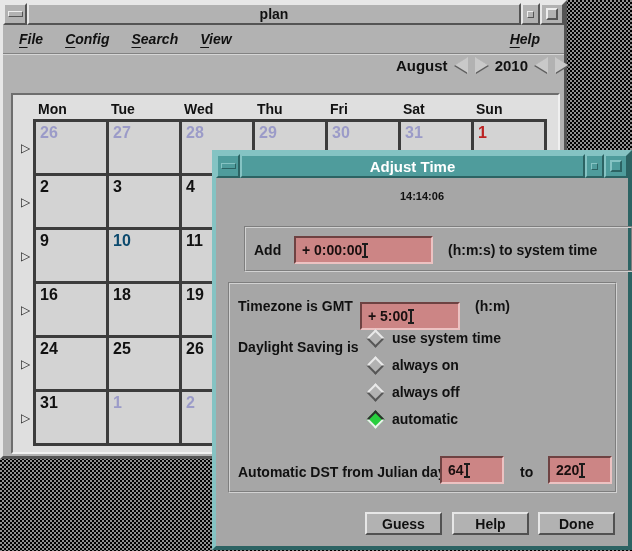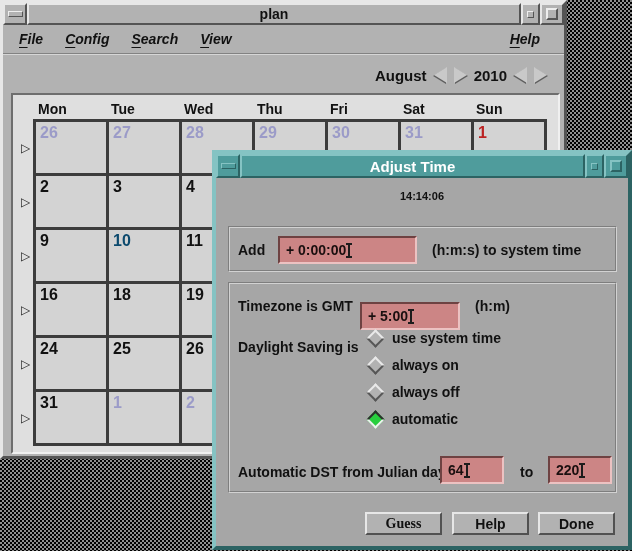--- a/index.html
+++ b/index.html
@@ -30,23 +30,23 @@
   .menubar{
     position:absolute;left:0;top:22px;width:561px;height:30px;
     display:flex;align-items:center;padding:0 24px 0 16px;box-sizing:border-box;
     border-bottom:2px groove #d6d6d6;
   }
   .menu-left{display:flex;gap:22px;flex:1;}
   .menu-item{font-style:italic;font-size:14px;cursor:default;}
   .mn{text-decoration:underline;text-underline-offset:3px;}
   
   .navrow{
-    position:absolute;left:0;top:54px;width:561px;height:36px;
-    display:flex;align-items:center;justify-content:flex-end;gap:7px;
-    padding-right:17px;box-sizing:border-box;font-size:15px;
+    position:absolute;left:12px;top:54px;width:561px;height:36px;
+    display:flex;align-items:flex-start;justify-content:flex-end;gap:7px;
+    padding-right:8px;box-sizing:border-box;font-size:15px;
   }
   .tri{width:0;height:0;display:inline-block;}
   .tri-l{border-top:8px solid transparent;border-bottom:8px solid transparent;border-right:13px solid #c9c9c9;filter:drop-shadow(-1px 1px 0 #5e5e5e);}
   .tri-r{border-top:8px solid transparent;border-bottom:8px solid transparent;border-left:13px solid #c9c9c9;filter:drop-shadow(1px 1px 0 #5e5e5e);}
   
   .cal-panel{
     position:absolute;left:8px;top:90px;width:549px;height:361px;background:#dfdfdf;
     border:2px solid;border-color:#6e6e6e #f0f0f0 #f0f0f0 #6e6e6e;box-sizing:border-box;
   }
   .cal-headers{position:absolute;left:23px;top:6px;display:flex;}
@@ -66,21 +66,21 @@
   }
   .teal-chrome{height:24px;}
   .teal-chrome .tb-btn{background:#4f9c9c;border-color:#85c3c3 #2c6363 #2c6363 #85c3c3;}
   .teal-chrome .tb-title{background:#4f9c9c;border:2px solid;border-color:#85c3c3 #2c6363 #2c6363 #85c3c3;color:#fff;font-size:15px;}
   .teal-chrome .dash-icon{background:#4f9c9c;border-color:#85c3c3 #2c6363 #2c6363 #85c3c3;}
   .teal-chrome .dot-icon{background:#4f9c9c;border-color:#85c3c3 #2c6363 #2c6363 #85c3c3;}
   .teal-chrome .sq-icon{border-color:#85c3c3 #2c6363 #2c6363 #85c3c3;}
   .dialog-body{position:absolute;left:0;top:24px;width:412px;height:368px;background:#a6a6a6;}
   .clock{position:absolute;left:0;top:12px;width:100%;text-align:center;font-size:11px;}
   .group{position:absolute;border:2px groove #d2d2d2;box-sizing:border-box;}
-  .g1{left:12px;top:48px;width:389px;height:46px;}
+  .g1{left:28px;top:48px;width:389px;height:46px;}
   .g2{left:12px;top:104px;width:389px;height:211px;}
   .lbl{position:absolute;font-size:14px;white-space:nowrap;}
   .pink-field{
     position:absolute;background:#cc8585;height:28px;box-sizing:border-box;
     border:2px solid;border-color:#6e4242 #ecc2c2 #ecc2c2 #6e4242;
     display:flex;align-items:center;padding-left:6px;font-size:14px;color:#1a0f0f;
   }
   .ibeam{display:inline-block;position:relative;width:2px;height:13px;background:#1c1c1c;margin-left:2px;}
   .ibeam::before,.ibeam::after{content:"";position:absolute;left:-2px;width:6px;height:2px;background:#1c1c1c;}
   .ibeam::before{top:-1px;} .ibeam::after{bottom:-1px;}
@@ -96,21 +96,21 @@
   .diamond.sel{background:#27cf3d;border-color:#2e2e2e #efefef #efefef #2e2e2e;}
   .radio-lbl{font-size:14px;}
   .jd-lbl{left:8px;top:180px;} .jd-from{left:210px;top:172px;width:64px;}
   .jd-to-lbl{left:290px;top:180px;} .jd-to{left:318px;top:172px;width:64px;}
   .mbtn{
     position:absolute;top:334px;width:77px;height:23px;background:#b2b2b2;
     border:2px solid;border-color:#e7e7e7 #515151 #515151 #e7e7e7;
     font-family:"Liberation Sans",sans-serif;font-weight:bold;font-size:14px;color:#111;
     display:flex;align-items:center;justify-content:center;padding:0;cursor:default;
   }
-  .b-guess{left:149px;font-family:Liberation Serif, serif;} .b-help{left:236px;} .b-done{left:322px;}
+  .b-guess{left:149px;} .b-help{left:236px;} .b-done{left:322px;}
 </style>
 </head>
 <body>
 
 <div>
 
   <div class="window plan-window">
     <div class="titlebar gray-chrome">
       <div class="tb-btn w24">
         <span class="dash-icon"></span>

